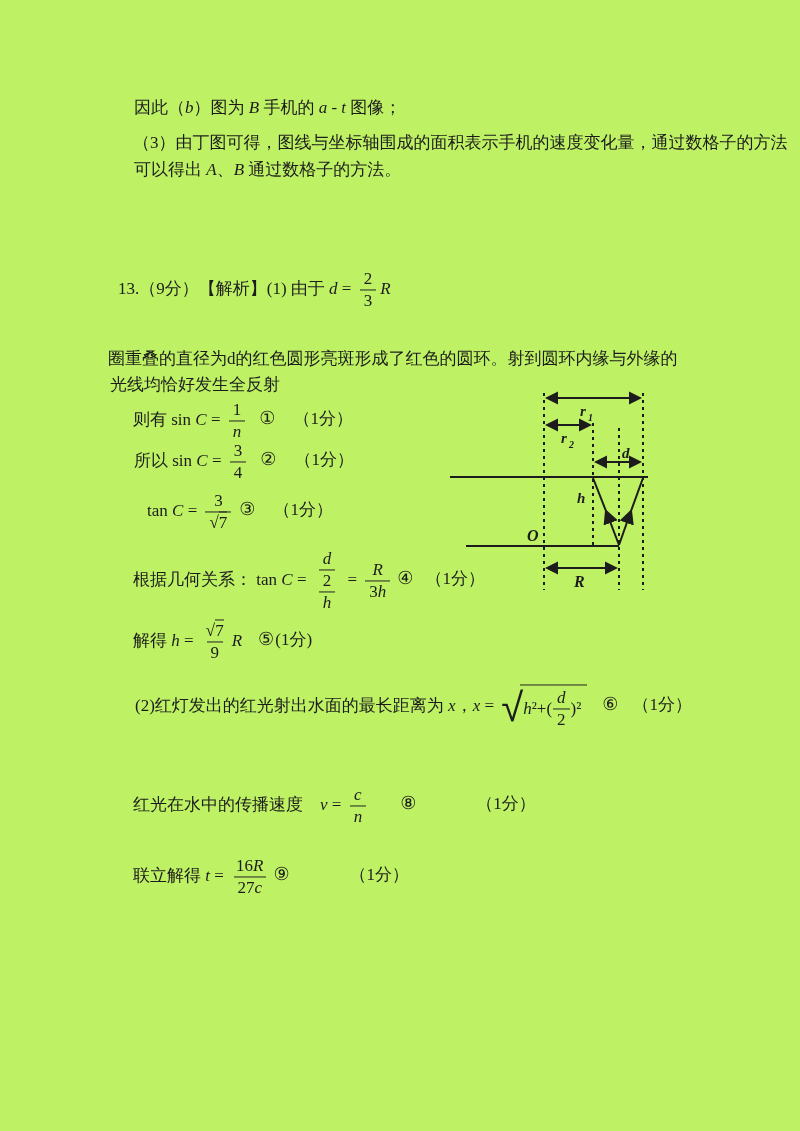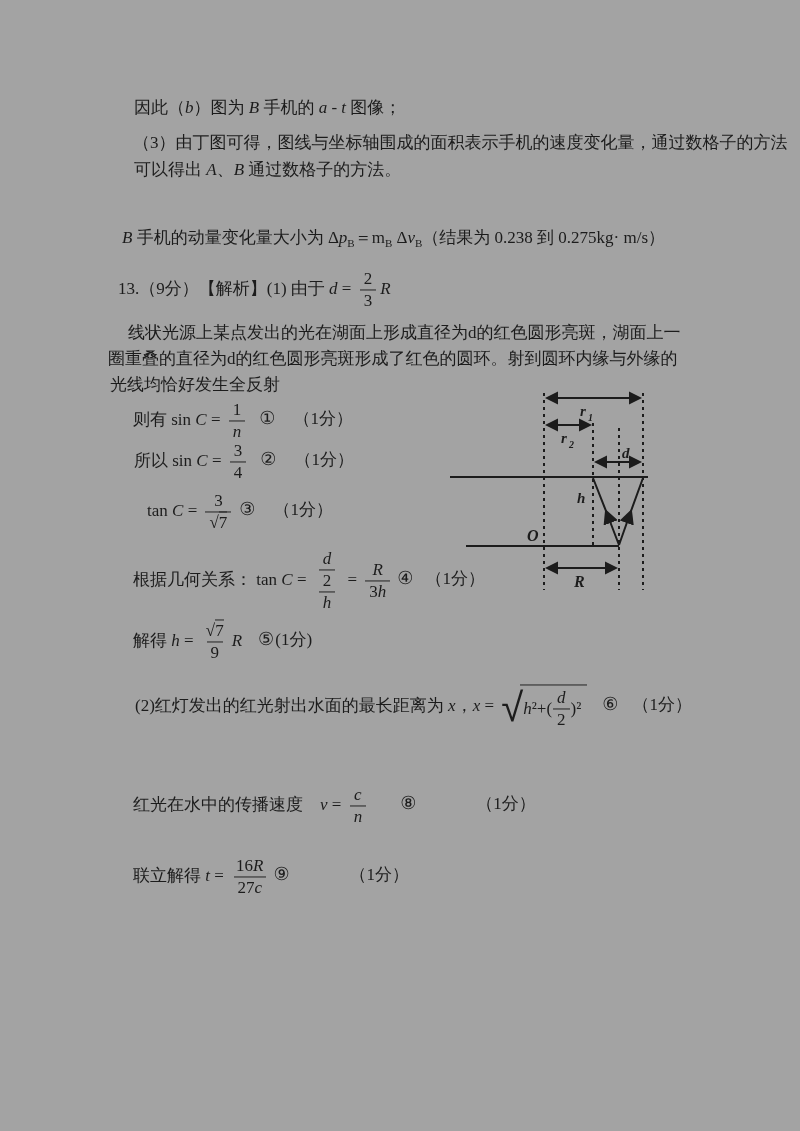--- a/index.html
+++ b/index.html
@@ -1,20 +1,20 @@
 <!DOCTYPE html>
 <html><head>
 <meta charset="utf-8">
 <style>
   html,body { margin:0; padding:0; background:#e8e8e8; }
   .page {
     position:relative;
     width:800px; height:1131px;
     margin:0 auto;
-    background:#a3a3a3;
+    background:#bef264;
     font-family:"Liberation Serif", serif;
     color:#1c1c1c;
     overflow:hidden;
   }
   .vline {
     position:absolute;
     transform:translateY(-50%);
     white-space:nowrap;
     font-size:17px;
     line-height:1.25;
@@ -53,34 +53,28 @@
 
   <div class="vline" style="left:133px; top:143px;">
     <span>（3）由丁图可得，图线与坐标轴围成的面积表示手机的速度变化量，通过数格子的方法</span>
   </div>
 
   <div class="vline" style="left:134px; top:170px;">
     <span>可以得出 </span><span class="var">A</span><span>、</span><span class="var">B</span><span> 通过数格子的方法。</span>
   </div>
 
 
-  <div class="vline" style="left:122px; top:239px;">
-    <span class="var">B</span><span> 手机的动量变化量大小为 </span><span>Δ</span><span class="var">p</span><sub>B</sub><span>＝m</span><sub>B</sub><span> Δ</span><span class="var">v</span><sub>B</sub><span>（结果为 0.238 到 0.275kg· m/s）</span>
-  </div>
 
   <div class="vline" style="left:118px; top:290px;">
     <span>13.（9分）</span><span>【解析】</span><span>(1) 由于 </span><span class="var">d</span><span> = </span><span class="frac">
         <span class="fnum">2</span>
         <span class="fden">3</span>
       </span><span class="var">R</span>
   </div>
 
-  <div class="vline" style="left:128px; top:333px;">
-    <span>线状光源上某点发出的光在湖面上形成直径为d的红色圆形亮斑，湖面上一</span>
-  </div>
   <div class="vline" style="left:108px; top:359px;">
     <span>圈重叠的直径为d的红色圆形亮斑形成了红色的圆环。射到圆环内缘与外缘的</span>
   </div>
   <div class="vline" style="left:110px; top:385px;">
     <span>光线均恰好发生全反射</span>
   </div>
 
   <div class="vline" style="left:133px; top:421px;">
     <span>则有 </span><span class="fn">sin </span><span class="var">C</span><span> = </span><span class="frac">
         <span class="fnum">1</span>

